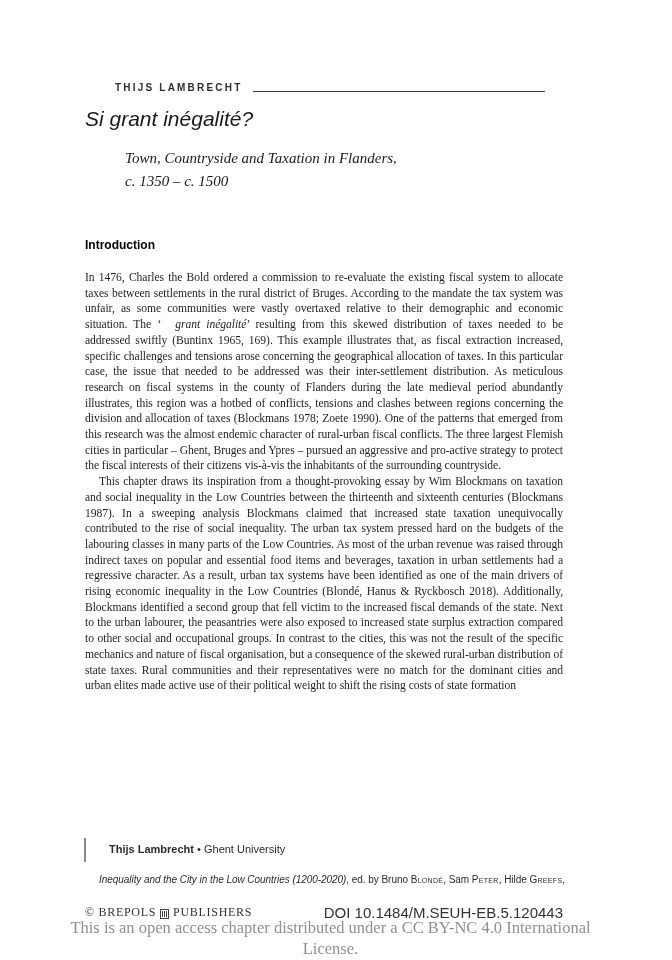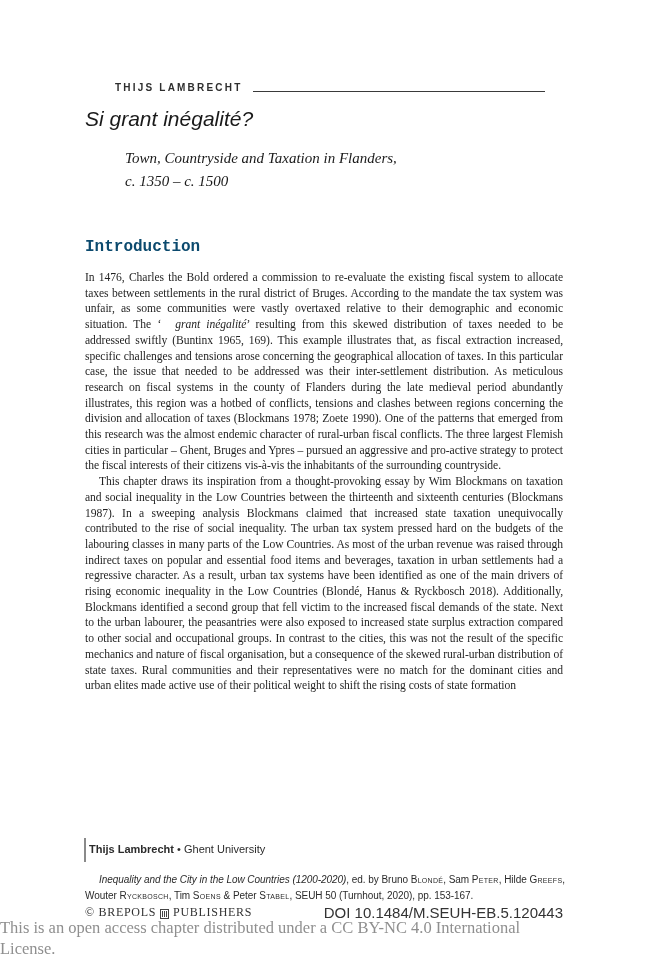--- a/index.html
+++ b/index.html
@@ -45,24 +45,24 @@
     font-style: italic;
     font-size: 15px;
     line-height: 23px;
     color: #1a1a1a;
   }
 
   
   .section-heading {
     position: absolute;
     left: 85px; top: 238px;
-    font-family: Liberation Mono, monospace;
+    font-family: Liberation Sans, sans-serif;
     font-weight: bold;
-    font-size: 16px;
-    color: #0c4a6e;
+    font-size: 12px;
+    color: #000000;
   }
 
   
   .body-text {
     position: absolute;
     left: 85px; top: 270px;
     width: 478px;
     font-size: 11.6px;
     line-height: 15.7px;
     text-align: justify;
@@ -76,21 +76,21 @@
 
   
   .footnote-bar {
     position: absolute;
     left: 84px; top: 838px;
     width: 1.5px; height: 24px;
     background: #8a8a8a;
   }
   .author-affiliation {
     position: absolute;
-    left: 89px; top: 843px;
+    left: 109px; top: 843px;
     font-family: "Liberation Sans", sans-serif;
     font-size: 11px;
     color: #2b2b2b;
   }
   .author-affiliation .name { font-weight: bold; }
 
   
   .citation {
     position: absolute;
     left: 85px; top: 872px;
@@ -125,24 +125,26 @@
     font-size: 15px;
     color: #333;
   }
   .brepols-logo { display: inline-block; width: 9px; height: 10px; }
 
   
   .license-watermark {
     position: absolute;
     left: 0; top: 917px;
     width: 581px;
+    text-align: center;
     font-family: "Liberation Serif", serif;
     font-size: 16.5px;
     line-height: 21px;
     color: #8f8f8f;
+    padding-left: 40px;
   }
 </style>
 </head>
 <body>
 
 <div class="page">
 
   <div class="author-header">THIJS LAMBRECHT</div>
   <div class="header-rule"></div>
 
@@ -161,21 +163,20 @@
 
   <div class="footnote-bar"></div>
   <div class="author-affiliation">
     <span class="name">Thijs Lambrecht</span>
     <span>•</span>
     <span>Ghent University</span>
   </div>
 
   <div class="citation">
     <div><span class="seg-italic">Inequality and the City in the Low Countries (1200-2020)</span><span class="seg-normal">, ed. by Bruno </span><span class="seg-smallcaps">Blondé</span><span class="seg-normal">, Sam </span><span class="seg-smallcaps">Peter</span><span class="seg-normal">, Hilde </span><span class="seg-smallcaps">Greefs</span><span class="seg-normal">,</span></div>
-    <div><span class="seg-normal">Wouter </span><span class="seg-smallcaps">Ryckbosch</span><span class="seg-normal">, Tim </span><span class="seg-smallcaps">Soens</span><span class="seg-normal"> &amp; Peter </span><span class="seg-smallcaps">Stabel</span><span class="seg-normal">, SEUH 50 (Turnhout, 2020), pp. 153-167.</span></div>
   </div>
 
   <div class="imprint-row">
     <div class="copyright-line">
       <span>© BREPOLS</span>
       <span class="brepols-logo">
         <svg width="9" height="10" viewBox="0 0 9 10" xmlns="http://www.w3.org/2000/svg">
           <rect x="0.5" y="0.5" width="8" height="9" fill="none" stroke="#444" stroke-width="1"></rect>
           <line x1="2.5" y1="2" x2="2.5" y2="8" stroke="#444" stroke-width="1"></line>
           <line x1="4.5" y1="2" x2="4.5" y2="8" stroke="#444" stroke-width="1"></line>

